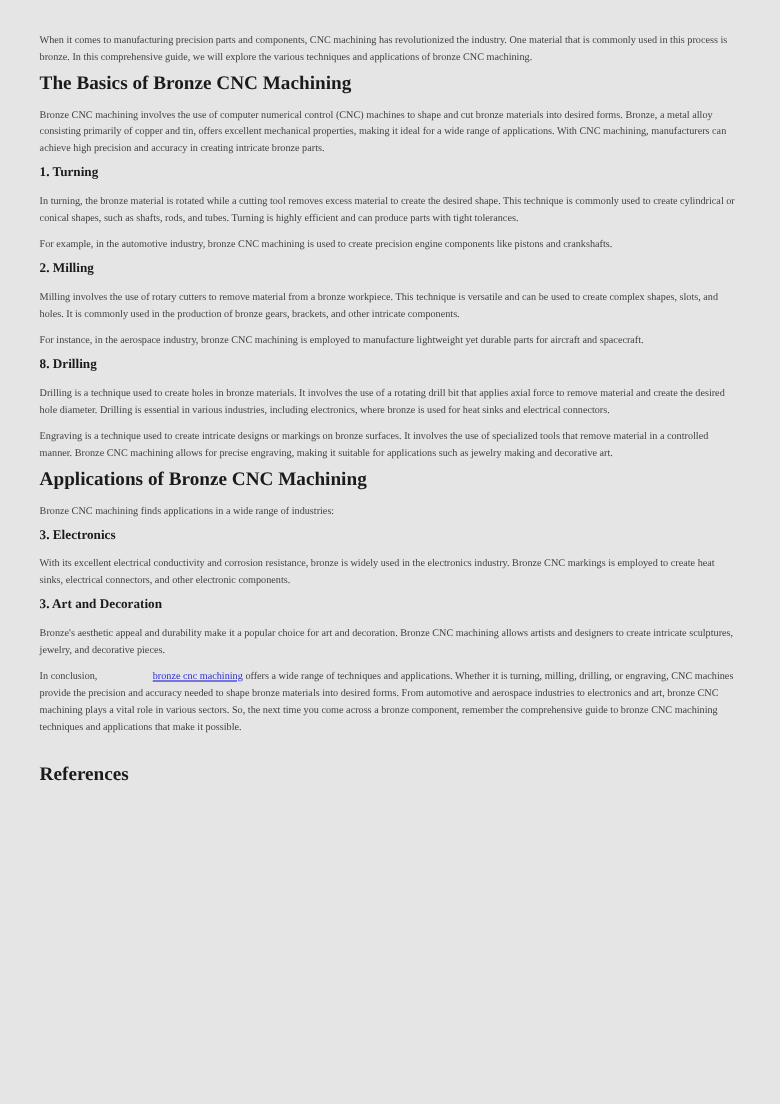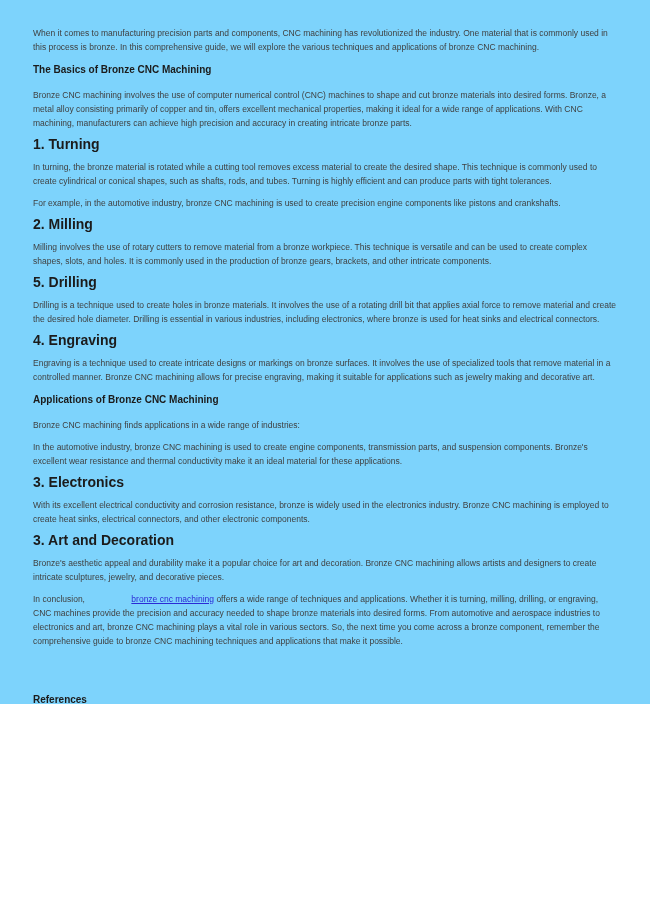--- a/index.html
+++ b/index.html
@@ -3,92 +3,91 @@
 <meta charset="utf-8">
 <style>
   html, body {
     margin: 0;
     padding: 0;
     background: #ffffff;
   }
   .page {
     position: relative;
     width: 650px;
-    height: 704px;
-    background: #7dd3fc;
+    height: 920px;
+    background: #e5e5e5;
     overflow: hidden;
-    font-family: Liberation Sans, sans-serif;
+    font-family: Liberation Serif, serif;
   }
   .content {
     padding: 26px 33px 0 33px;
   }
   .content p {
     margin: 0 0 8px 0;
     font-size: 8.5px;
     line-height: 14px;
     color: #3f3f3f;
     text-align: left;
   }
   .content h2 {
     margin: 6px 0 11px 0;
-    font-size: 10px;
+    font-size: 16px;
     line-height: 15px;
     font-weight: bold;
     color: #1b1b1b;
   }
   .content h3 {
     margin: 3px 0 9px 0;
-    font-size: 14px;
+    font-size: 11px;
     line-height: 13px;
     font-weight: bold;
     color: #1b1b1b;
   }
   .content a.inline-link {
     color: #2b2bd7;
     text-decoration: underline;
     cursor: pointer;
     padding-left: 44px;
   }
   h2.references {
-    margin-top: 44px;
+    margin-top: 26px;
   }
 </style>
 </head>
 <body>
 
 <div class="page">
   <div class="content">
 
     <p>When it comes to manufacturing precision parts and components, CNC machining has revolutionized the industry. One material that is commonly used in this process is bronze. In this comprehensive guide, we will explore the various techniques and applications of bronze CNC machining.</p>
 
     <h2>The Basics of Bronze CNC Machining</h2>
     <p>Bronze CNC machining involves the use of computer numerical control (CNC) machines to shape and cut bronze materials into desired forms. Bronze, a metal alloy consisting primarily of copper and tin, offers excellent mechanical properties, making it ideal for a wide range of applications. With CNC machining, manufacturers can achieve high precision and accuracy in creating intricate bronze parts.</p>
 
 
     <h3>1. Turning</h3>
     <p>In turning, the bronze material is rotated while a cutting tool removes excess material to create the desired shape. This technique is commonly used to create cylindrical or conical shapes, such as shafts, rods, and tubes. Turning is highly efficient and can produce parts with tight tolerances.</p>
     <p>For example, in the automotive industry, bronze CNC machining is used to create precision engine components like pistons and crankshafts.</p>
 
     <h3>2. Milling</h3>
     <p>Milling involves the use of rotary cutters to remove material from a bronze workpiece. This technique is versatile and can be used to create complex shapes, slots, and holes. It is commonly used in the production of bronze gears, brackets, and other intricate components.</p>
+    <p>For instance, in the aerospace industry, bronze CNC machining is employed to manufacture lightweight yet durable parts for aircraft and spacecraft.</p>
 
-    <h3>5. Drilling</h3>
+    <h3>8. Drilling</h3>
     <p>Drilling is a technique used to create holes in bronze materials. It involves the use of a rotating drill bit that applies axial force to remove material and create the desired hole diameter. Drilling is essential in various industries, including electronics, where bronze is used for heat sinks and electrical connectors.</p>
 
-    <h3>4. Engraving</h3>
     <p>Engraving is a technique used to create intricate designs or markings on bronze surfaces. It involves the use of specialized tools that remove material in a controlled manner. Bronze CNC machining allows for precise engraving, making it suitable for applications such as jewelry making and decorative art.</p>
 
     <h2>Applications of Bronze CNC Machining</h2>
     <p>Bronze CNC machining finds applications in a wide range of industries:</p>
 
-    <p>In the automotive industry, bronze CNC machining is used to create engine components, transmission parts, and suspension components. Bronze's excellent wear resistance and thermal conductivity make it an ideal material for these applications.</p>
 
 
     <h3>3. Electronics</h3>
-    <p>With its excellent electrical conductivity and corrosion resistance, bronze is widely used in the electronics industry. Bronze CNC machining is employed to create heat sinks, electrical connectors, and other electronic components.</p>
+    <p>With its excellent electrical conductivity and corrosion resistance, bronze is widely used in the electronics industry. Bronze CNC markings is employed to create heat sinks, electrical connectors, and other electronic components.</p>
 
     <h3>3. Art and Decoration</h3>
     <p>Bronze's aesthetic appeal and durability make it a popular choice for art and decoration. Bronze CNC machining allows artists and designers to create intricate sculptures, jewelry, and decorative pieces.</p>
 
     <p><span>In conclusion, </span><a class="inline-link">bronze cnc machining</a><span> offers a wide range of techniques and applications. Whether it is turning, milling, drilling, or engraving, CNC machines provide the precision and accuracy needed to shape bronze materials into desired forms. From automotive and aerospace industries to electronics and art, bronze CNC machining plays a vital role in various sectors. So, the next time you come across a bronze component, remember the comprehensive guide to bronze CNC machining techniques and applications that make it possible.</span></p>
 
     <h2 class="references">References</h2>
 
   </div>
 </div>

